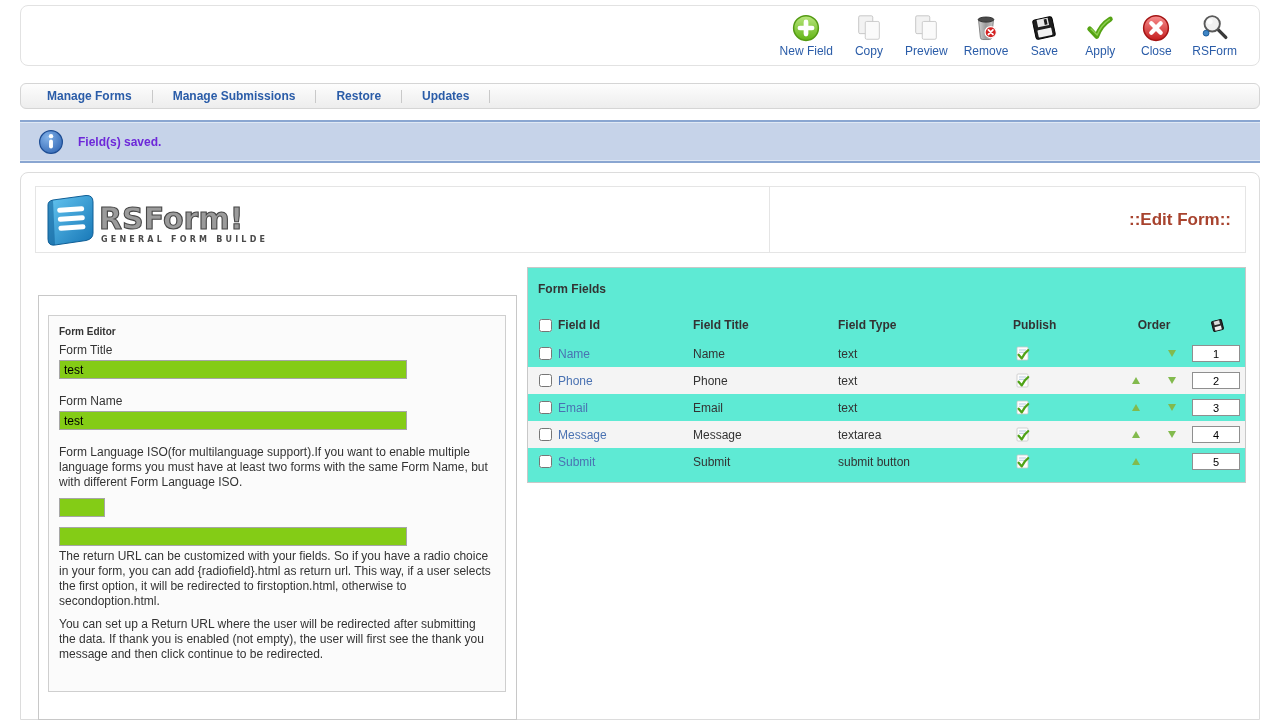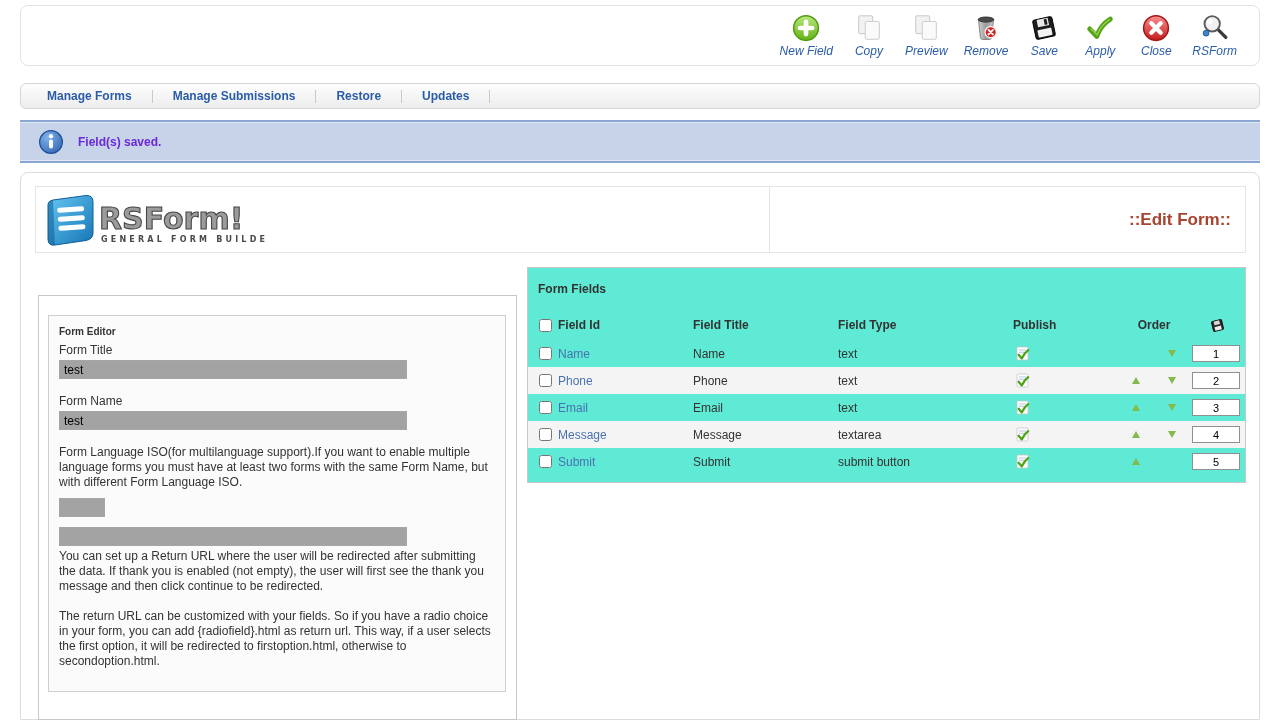--- a/index.html
+++ b/index.html
@@ -3,21 +3,21 @@
 <meta charset="utf-8">
 <style>
   * { margin:0; padding:0; box-sizing:border-box; }
   html,body { width:1280px; height:720px; background:#fff; overflow:hidden;
     font-family:"Liberation Sans", sans-serif; font-size:12px; color:#333; }
   .stage { position:relative; width:1280px; height:720px; background:#fff; }
 
   
   .toolbar { position:absolute; left:20px; top:5px; width:1240px; height:61px;
     background:#fff; border:1px solid #e2e2e2; border-radius:8px;
-    display:flex; align-items:center; justify-content:flex-end; padding-right:14px;font-style:italic; }
+    display:flex; align-items:center; justify-content:flex-end; padding-right:14px; }
   .tb-btn { display:flex; flex-direction:column; align-items:center; margin:0 8px; cursor:pointer; min-width:40px; }
   .tb-btn svg { width:30px; height:30px; }
   .tb-label { margin-top:1px; color:#2a5ca8; font-size:12px; white-space:nowrap; }
 
   
   .menubar { position:absolute; left:20px; top:83px; width:1240px; height:26px;
     background:linear-gradient(#fdfdfd,#ededed); border:1px solid #d5d5d5; border-radius:6px;
     display:flex; align-items:center; padding-left:26px; }
   .menu-item { color:#2a5ca8; font-weight:bold; padding:0 20px; cursor:pointer; white-space:nowrap; }
   .menu-item:first-child { padding-left:0; }
@@ -49,21 +49,21 @@
     background:linear-gradient(#f6f6f6,#e9e9e9); color:#8a8a8a; margin-right:2px; cursor:pointer; }
   .tab.active { background:#fff; color:#333; height:26px; border-bottom:1px solid #fff; position:relative; z-index:3; }
 
   
   .left-box { position:absolute; left:38px; top:295px; width:479px; height:425px;
     background:#fff; border:1px solid #c8c8c8; z-index:1; }
   .fieldset { position:absolute; left:48px; top:315px; width:458px; height:377px;
     background:#fbfbfb; border:1px solid #cfcfcf; padding:10px 10px; z-index:2; }
   .fe-title { font-weight:bold; font-size:10px; margin-bottom:6px; }
   .fe-label { margin-bottom:3px; }
-  .fe-input { display:block; width:348px; height:19px; border:1px solid #a6a6a6; background:#a3a3a3;
+  .fe-input { display:block; width:348px; height:19px; border:1px solid #a6a6a6; background:#84cc16;
     font-family:"Liberation Sans",sans-serif; font-size:12px; padding:1px 4px; margin-bottom:15px; }
   .fe-input.small { width:46px; margin-bottom:10px; }
   .fe-input.last { margin-bottom:3px; }
   .fe-note { line-height:15px; margin-bottom:8px; }
   .fe-note.gap { margin-bottom:15px; }
 
   
   .fields-box { position:absolute; left:527px; top:267px; width:719px; height:216px;
     background:#5eead4; border:1px solid #c8c8c8; padding:12px 0 0 0; }
   .ff-title { font-weight:bold; margin:2px 0 14px 10px; }
@@ -236,22 +236,22 @@
     <input class="fe-input" type="text" value="test" style="">
 
     <div class="fe-label">Form Name</div>
     <input class="fe-input" type="text" value="test" style="">
 
     <div class="fe-note">Form Language ISO(for multilanguage support).If you want to enable multiple language forms you must have at least two forms with the same Form Name, but with different Form Language ISO.</div>
     <input class="fe-input small" type="text" value="" style="">
 
     <input class="fe-input last" type="text" value="" style="">
 
+    <div class="fe-note">The return URL can be customized with your fields. So if you have a radio choice in your form, you can add {radiofield}.html as return url. This way, if a user selects the first option, it will be redirected to firstoption.html, otherwise to secondoption.html.</div>
     <div class="fe-note gap">You can set up a Return URL where the user will be redirected after submitting the data. If thank you is enabled (not empty), the user will first see the thank you message and then click continue to be redirected.</div>
-    <div class="fe-note">The return URL can be customized with your fields. So if you have a radio choice in your form, you can add {radiofield}.html as return url. This way, if a user selects the first option, it will be redirected to firstoption.html, otherwise to secondoption.html.</div>
   </div>
 
   <div class="fields-box">
     <div class="ff-title">Form Fields</div>
 
     <div class="grid-row header">
       <div class="cb-cell">
           <input type="checkbox" style="">
         </div>
       <div>Field Id</div>

